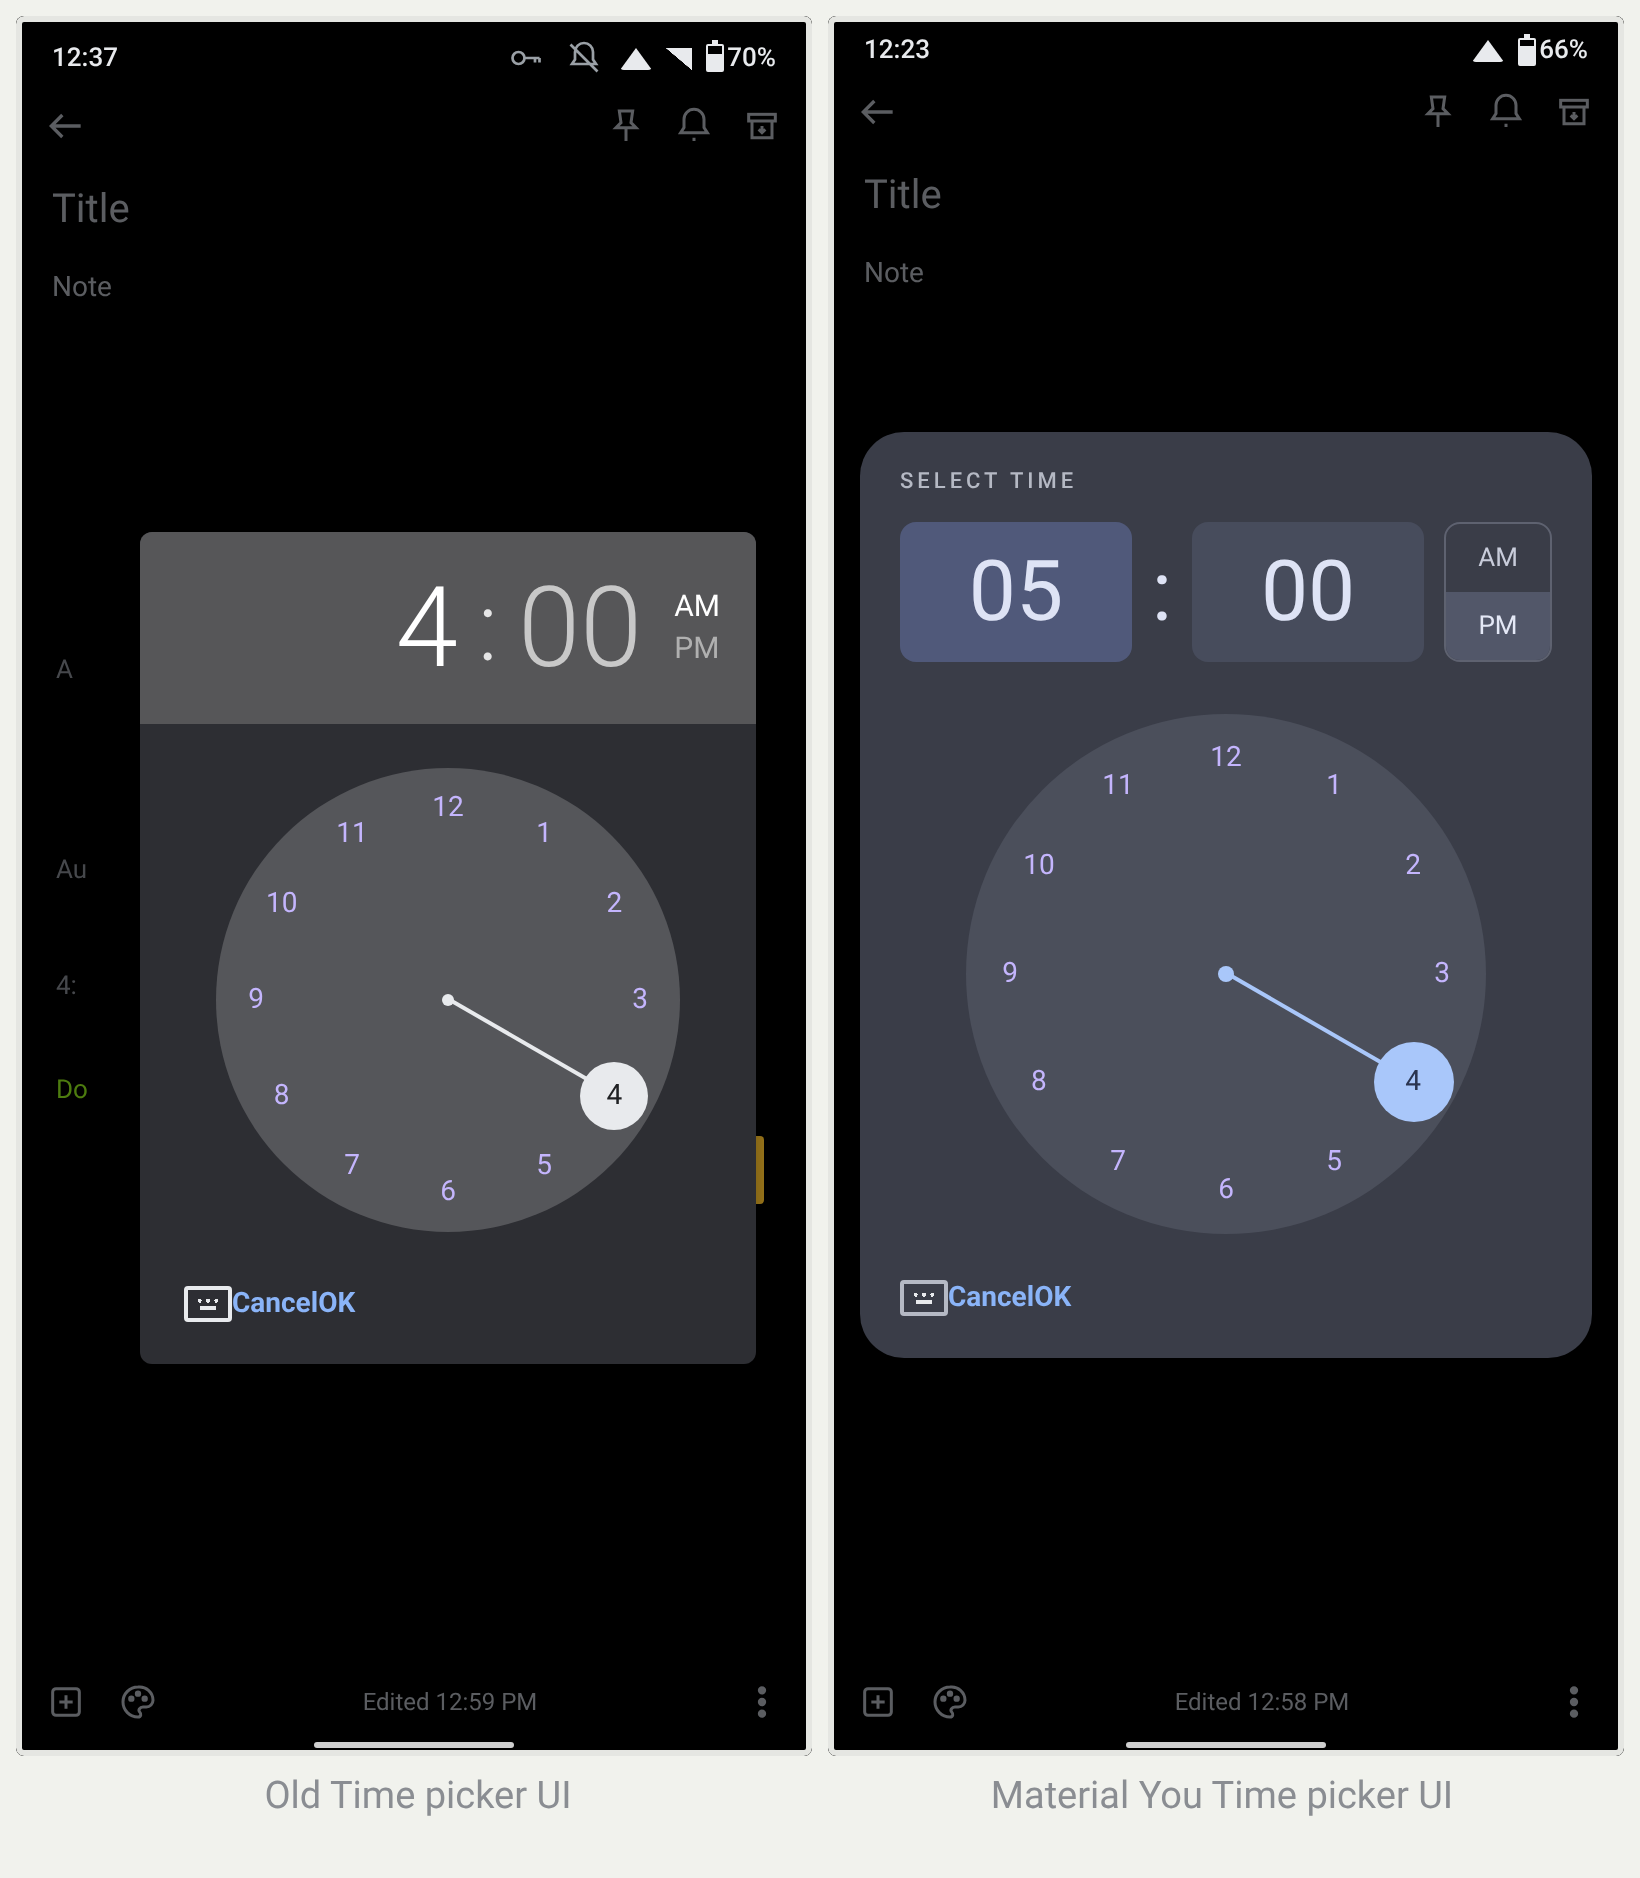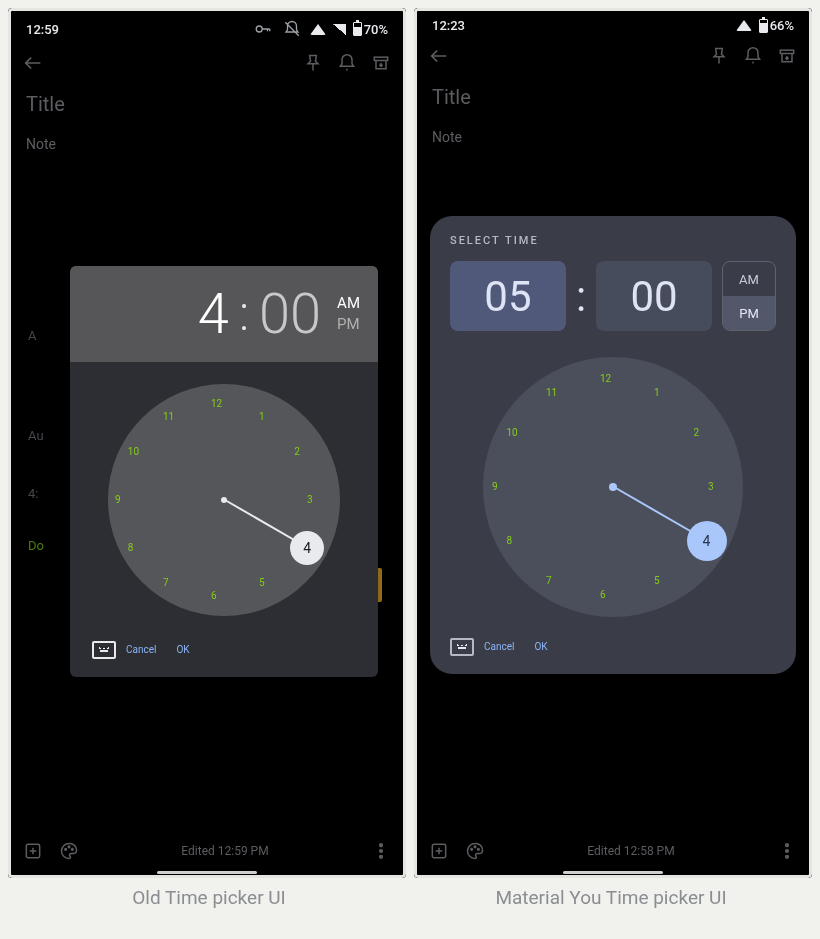--- a/index.html
+++ b/index.html
@@ -46,33 +46,33 @@
   .sheet-old{position:absolute;left:62px;right:28px;top:258px;background:var(--sheet-bg);border-radius:6px;box-shadow:0 6px 24px rgba(0,0,0,.5);overflow:hidden}
   .sheet-old .hdr{background:var(--sheet-hdr);padding:20px 18px;display:flex;align-items:center;justify-content:flex-end;gap:10px}
   .big-h{font-size:56px;font-weight:300;color:#fff;line-height:1}
   .big-c{font-size:48px;font-weight:300;color:#fff;line-height:1;opacity:.85}
   .big-m{font-size:56px;font-weight:300;color:#c8c8c8;line-height:1}
   .ampm-old{display:flex;flex-direction:column;font-size:15px;margin-left:6px;line-height:1.4}
   .ampm-old .am{color:#fff}
   .ampm-old .pm{color:#b0b0b0}
   .clock-wrap{padding:22px 0 8px;display:flex;justify-content:center}
   .clock{width:232px;height:232px;border-radius:50%;background:var(--clock-disc);position:relative}
-  .clock-num{position:absolute;width:26px;height:26px;text-align:left;line-height:26px;font-size:10px;color:#84cc16;transform:translate(-50%,-50%)}
+  .clock-num{position:absolute;width:26px;height:26px;text-align:center;line-height:26px;font-size:14px;color:#c4b5fd;transform:translate(-50%,-50%)}
   .clock-dot{position:absolute;left:50%;top:50%;width:6px;height:6px;border-radius:50%;background:#e8eaed;transform:translate(-50%,-50%)}
   .clock-hand{position:absolute;left:50%;top:50%;width:2px;height:94px;background:#e8eaed;transform-origin:top center}
   .clock-knob{position:absolute;width:34px;height:34px;border-radius:50%;transform:translate(-50%,-50%);display:flex;align-items:center;justify-content:center;font-size:14px}
   .knob-old{background:#e8eaed;color:#202124}
   .sheet-actions{display:flex;align-items:center;padding:14px 22px 16px}
   .kbd-ico{width:24px;height:18px;border:2px solid #e8eaed;border-radius:2px;position:relative}
   .kbd-ico::after{content:'';position:absolute;left:3px;right:3px;top:3px;bottom:3px;background:
      radial-gradient(circle at 20% 30%,#e8eaed 1px,transparent 1px),
      radial-gradient(circle at 50% 30%,#e8eaed 1px,transparent 1px),
      radial-gradient(circle at 80% 30%,#e8eaed 1px,transparent 1px),
      linear-gradient(#e8eaed,#e8eaed) center 80%/60% 2px no-repeat}
-  .btn-txt{color:var(--accent-old);font-size:10px;font-weight:400;padding:6px 10px}
+  .btn-txt{color:var(--accent-old);font-size:14px;font-weight:700;padding:6px 0}
   
   .sheet-you{position:absolute;left:16px;right:16px;top:208px;background:var(--you-bg);border-radius:22px;padding:18px 20px 16px;box-shadow:0 6px 24px rgba(0,0,0,.5)}
   .sel-label{font-size:11px;letter-spacing:2px;color:#b5b9c4;font-weight:500}
   .you-row{display:flex;gap:10px;margin-top:14px;align-items:stretch}
   .chip{background:var(--you-chip);border-radius:8px;flex:1;display:flex;align-items:center;justify-content:center;height:70px}
   .chip.active{background:#50597a}
   .chip-num{font-size:42px;color:#dee3f5}
   .colon-you{display:flex;align-items:center;font-size:42px;color:#dee3f5}
   .ampm-you{width:54px;display:flex;flex-direction:column;border-radius:8px;overflow:hidden;border:1px solid #5e6270}
   .ampm-you div{flex:1;display:flex;align-items:center;justify-content:center;font-size:13px;color:#c8ccda}
@@ -89,21 +89,21 @@
   .ico.light svg{stroke:#9aa0a6}
 </style>
 </head>
 <body>
 
 <div class="stage">
   <div class="split">
 
     <div class="phone">
       <div class="status">
-        <span>12:59</span>
+        <span>12:37</span>
         <span class="right">
           <span class="ico light">
               <svg width="18" height="18" viewBox="0 0 24 24">
                 <circle cx="7" cy="12" r="4"></circle>
                 <path d="M11 12h10M18 12v3M21 12v3"></path>
               </svg>
             </span>
           <span class="ico light">
               <svg width="18" height="18" viewBox="0 0 24 24">
                 <path d="M6 8a6 6 0 0112 0v5l2 3H4l2-3V8zM3 3l18 18"></path>

